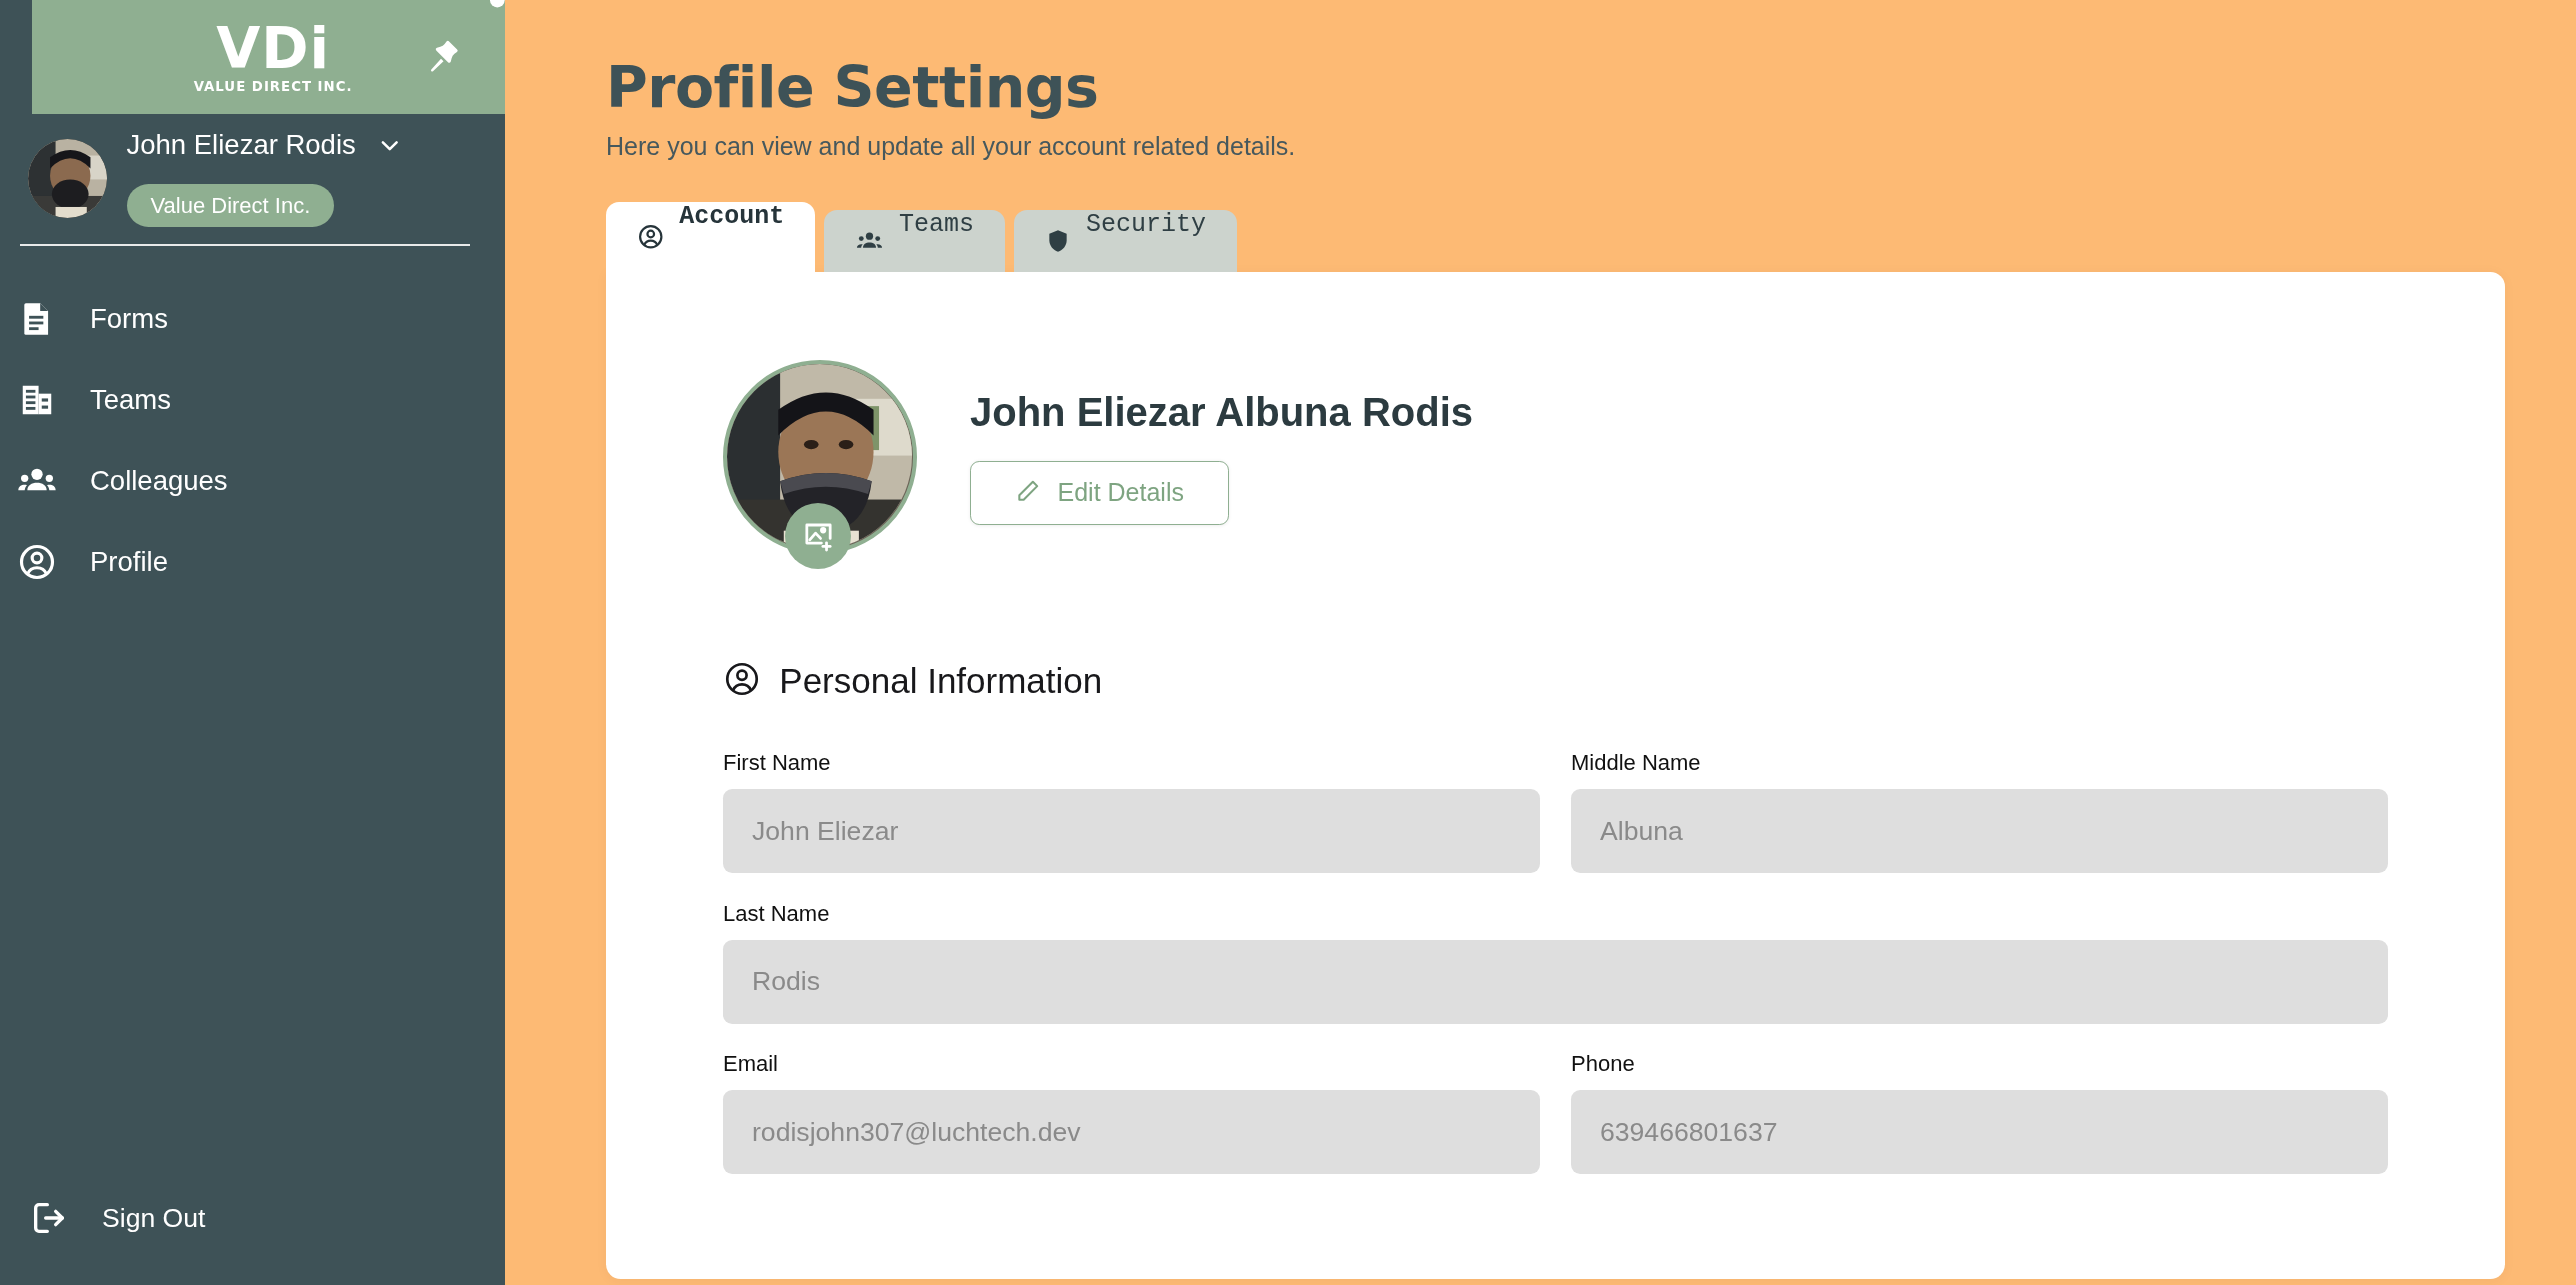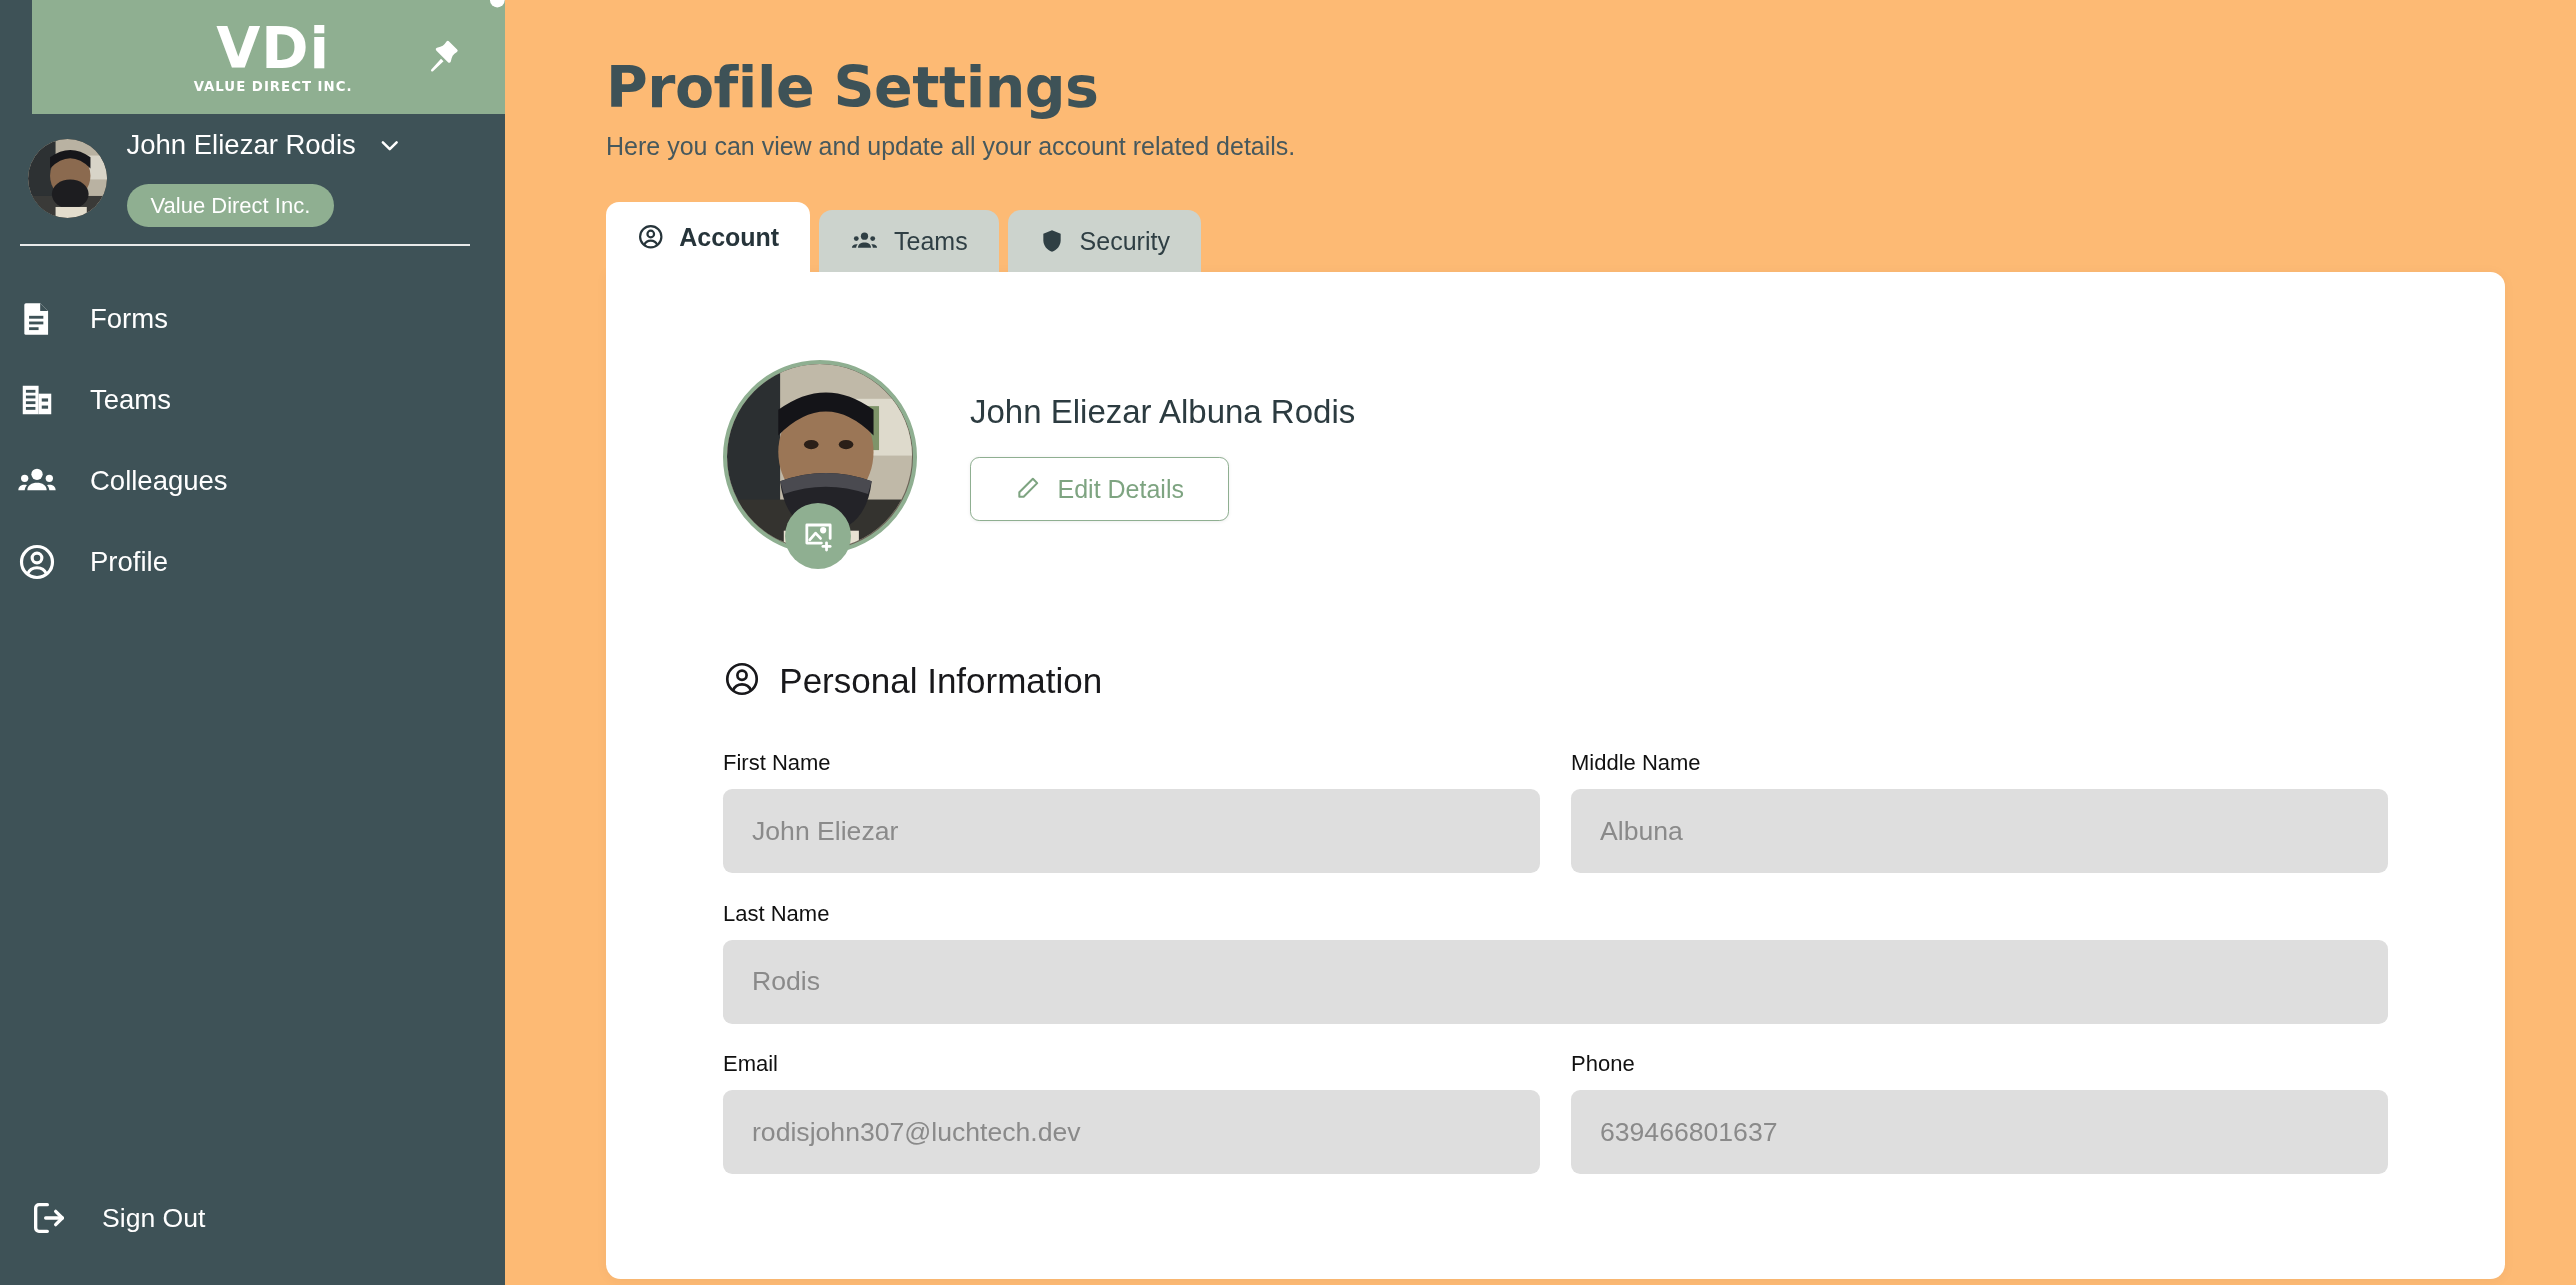--- a/index.html
+++ b/index.html
@@ -146,27 +146,27 @@
     color: #46585d;
   }
   .tabs {
     display: flex;
     align-items: flex-end;
     margin-top: 41px;
     height: 70px;
   }
   .tab {
     display: flex;
-    align-items: center;
     justify-content: center;
     border-radius: 13px 13px 0 0;
     padding: 0 31px;
     height: 62px;
     cursor: pointer;
     margin-right: 9.2px;
+    font-family: Liberation Mono, monospace;
   }
   .tab.active { background: #ffffff; height: 70px; }
   .tab.inactive { background: #ccd3cd; }
   .tab-ico { display: flex; align-items: center; margin-right: 14.7px; }
   .tab-label { font-size: 25px; color: #2f3f44; }
   .tab.active .tab-label { font-weight: 700; color: #26343a; }
 
   .card {
     background: #ffffff;
     border-radius: 0 14.7px 14.7px 14.7px;
@@ -191,23 +191,23 @@
     position: absolute;
     left: 62px; bottom: -14.7px;
     width: 66px; height: 66px;
     border-radius: 50%;
     background: #8faf91;
     display: flex; align-items: center; justify-content: center;
     cursor: pointer;
   }
   .profile-meta { margin-left: 53px; }
   .profile-name {
-    font-size: 33px;
+    font-size: 40px;
     color: #2c3b40;
-    font-weight: 400;
+    font-weight: 700;
     white-space: nowrap;
   }
   .edit-btn {
     margin-top: 26px;
     display: inline-flex;
     align-items: center;
     justify-content: space-between;
     border: 1.8px solid #8faf91;
     border-radius: 9.2px;
     background: #ffffff;

